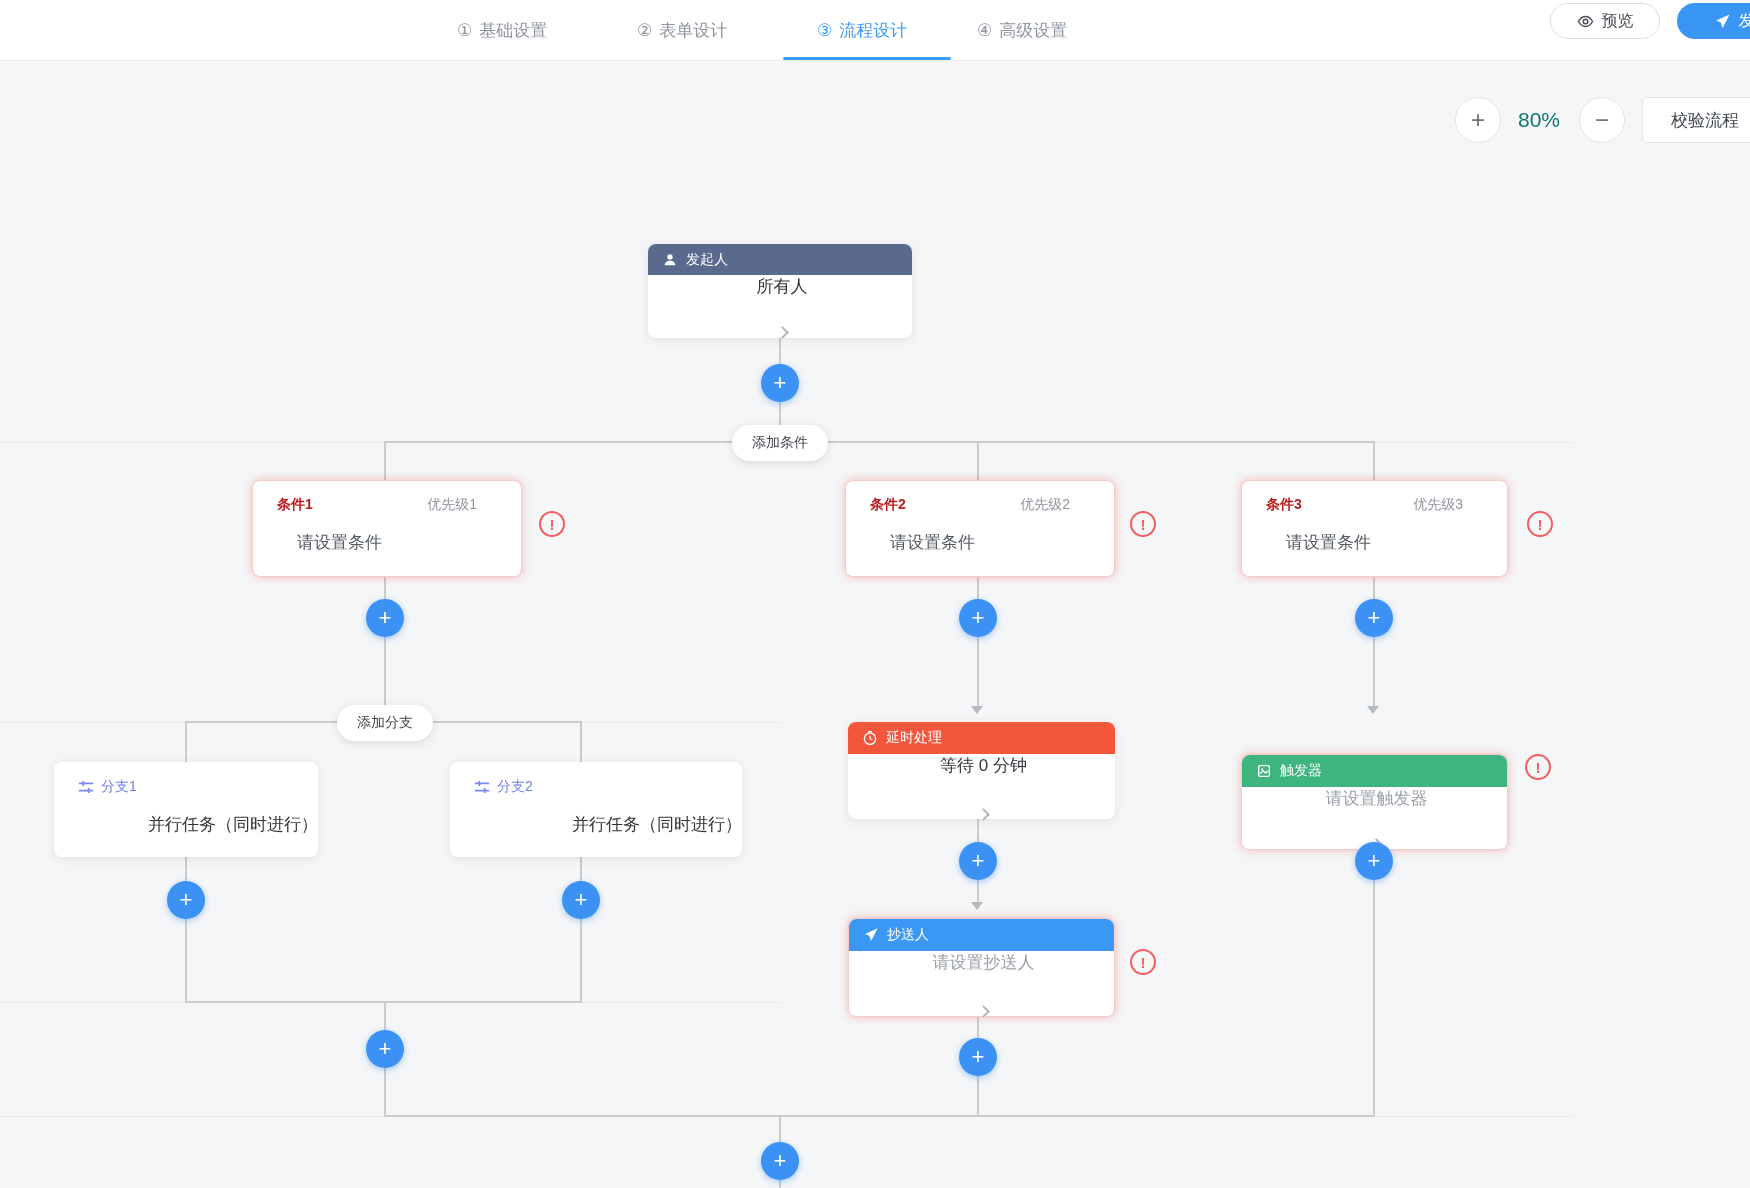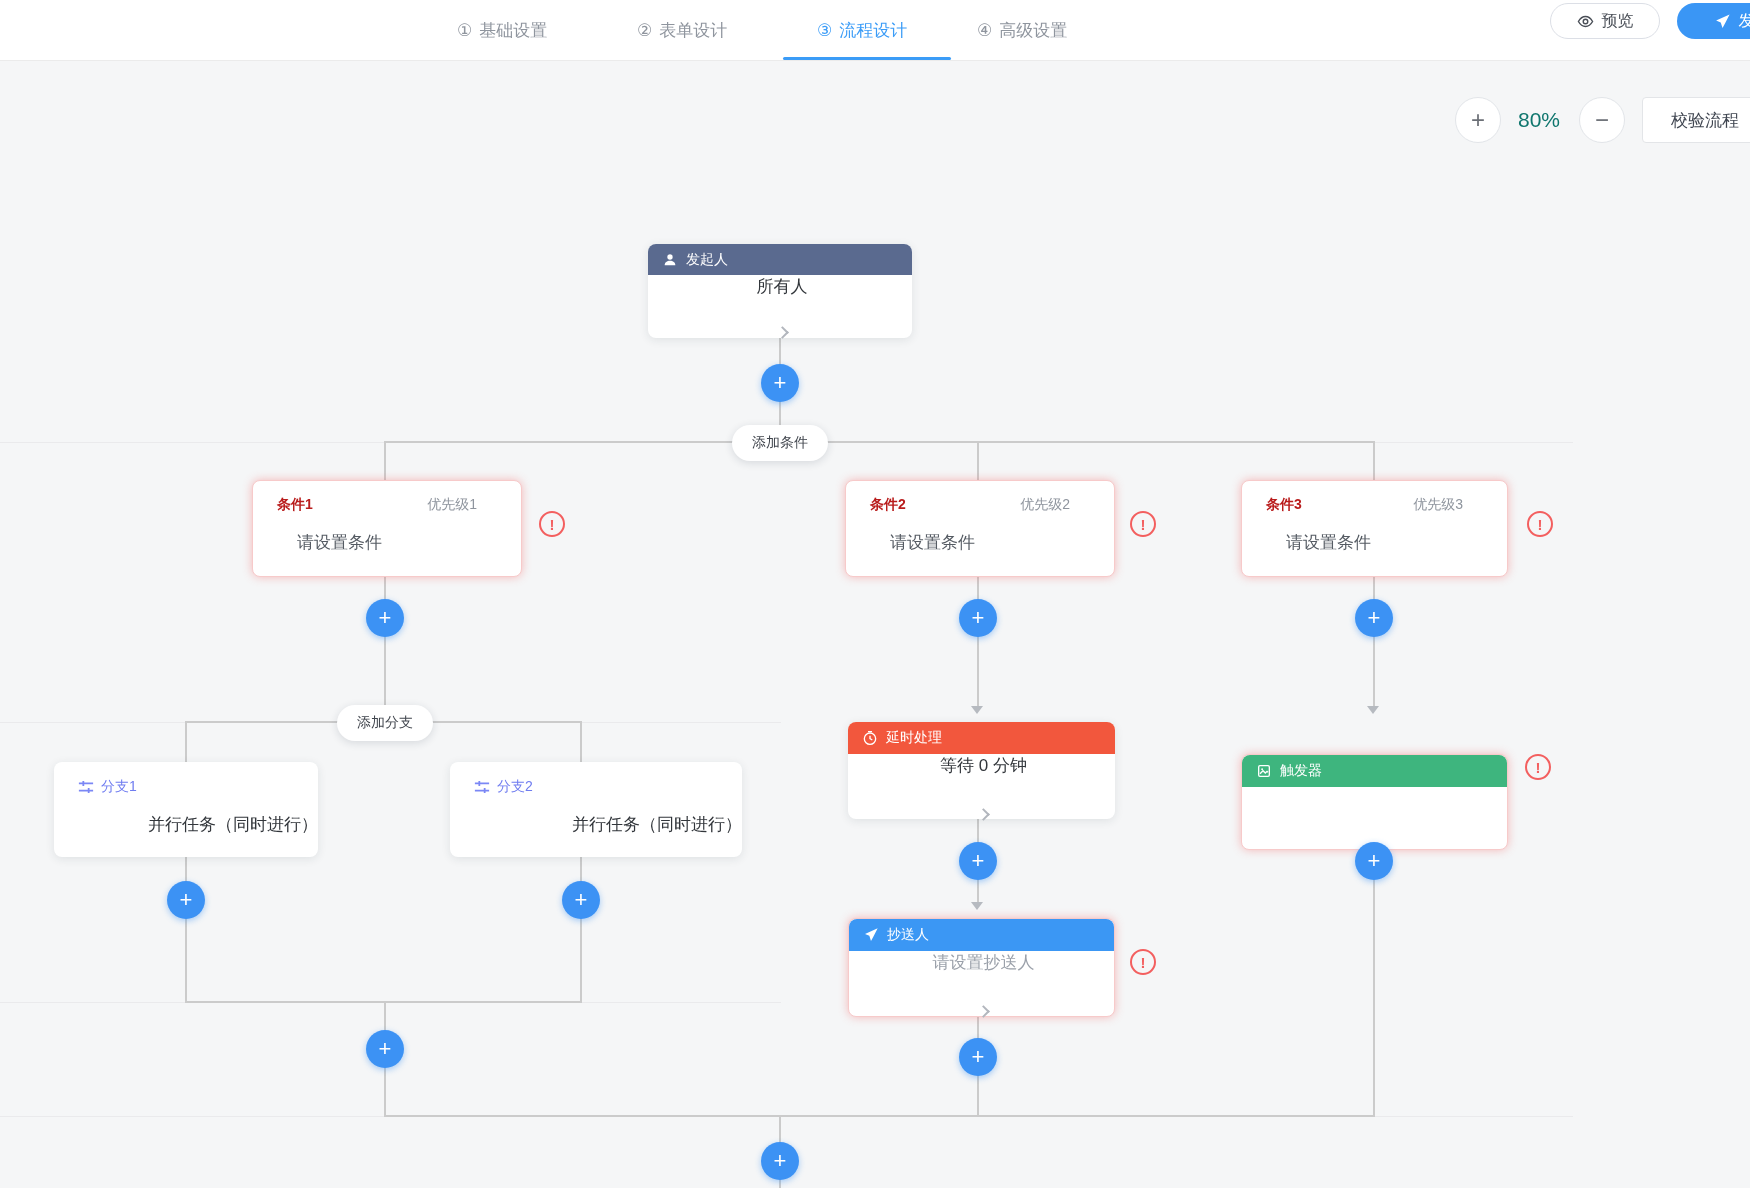--- a/index.html
+++ b/index.html
@@ -279,20 +279,24 @@
 
   <div class="card error" style="left:1241px; top:754px; width:267px; height:96px;">
     <div class="card-header hdr-trigger">
       <svg class="icon16" viewBox="0 0 24 24" fill="none" stroke="#fff" stroke-width="2">
         <rect x="4" y="4" width="16" height="16" rx="2"></rect>
           <circle cx="9.2" cy="9.2" r="1.4" fill="#fff" stroke="none"></circle>
           <path d="M6 16l4.5-4.5 3.5 3.5 2.5-2.5 1.5 1.5"></path>
       </svg>
       <span>触发器</span>
     </div>
+    <div class="card-body">
+      <span class="placeholder">请设置触发器</span>
+      <span class="chev"></span>
+    </div>
   </div>
   <div class="warn" style="left:1525px; top:754px;">
       <span>!</span>
     </div>
   <div class="plus" style="left:1355px; top:842px;">
       <span>+</span>
     </div>
 
   <div class="card error" style="left:848px; top:918px; width:267px; height:99px;">
     <div class="card-header hdr-cc">

